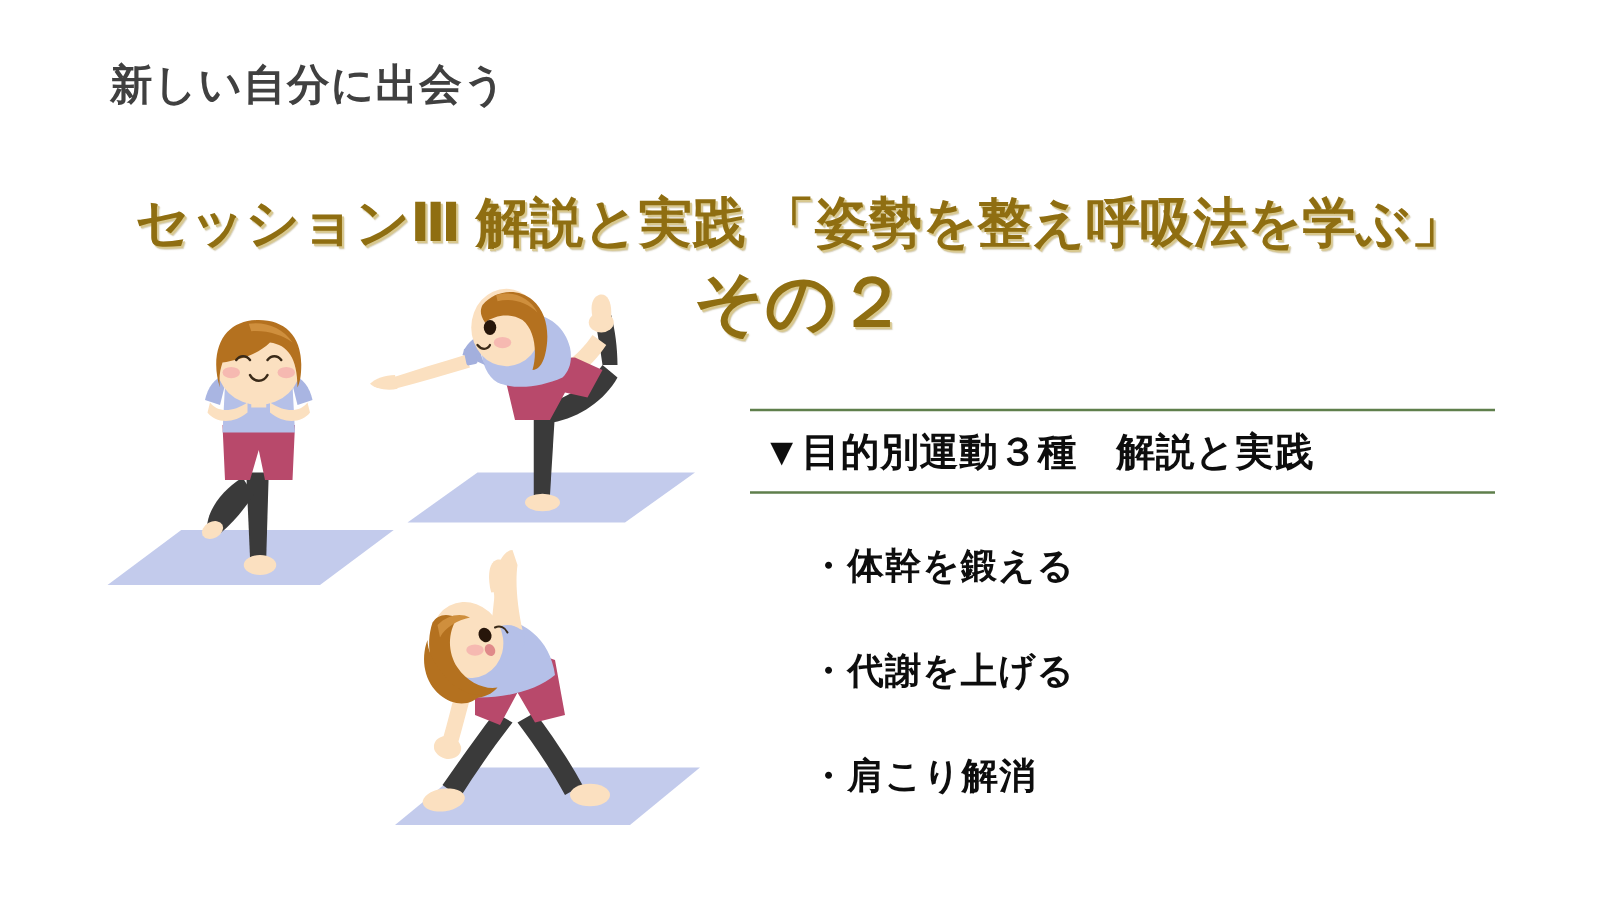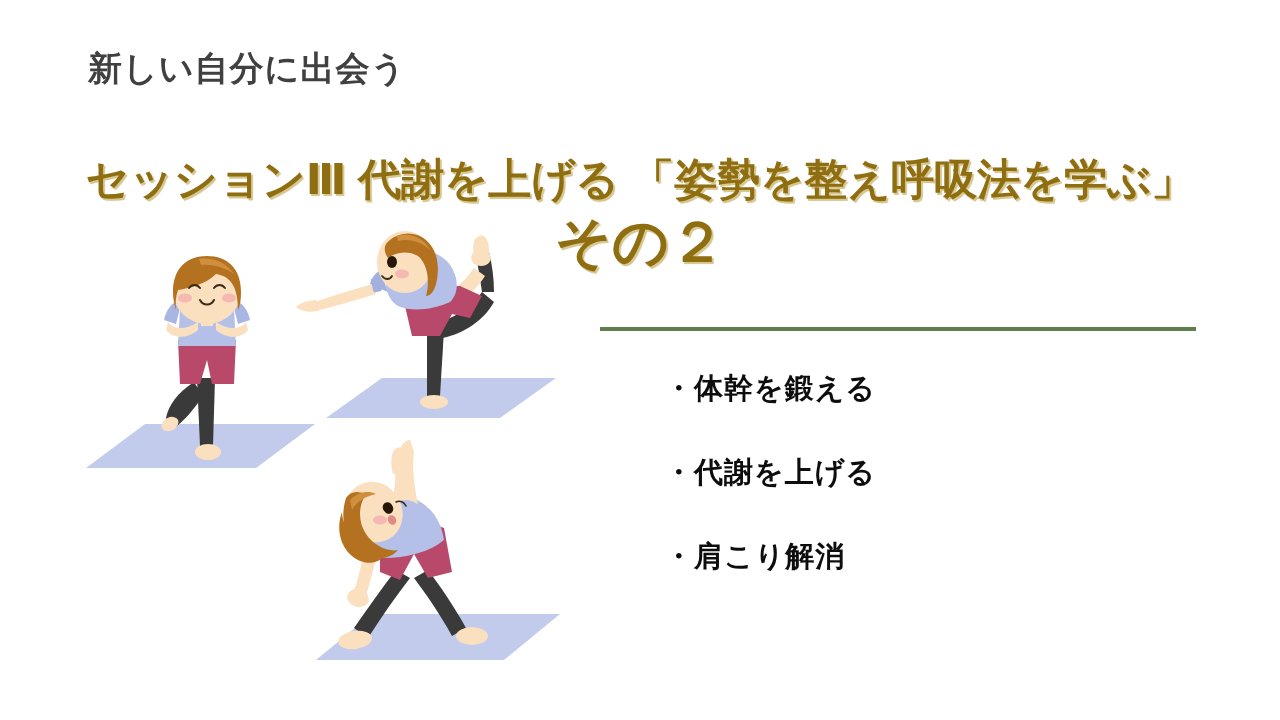--- a/index.html
+++ b/index.html
@@ -84,21 +84,21 @@
   #section-heading {
     font-size: 31px;
     font-weight: 700;
     color: #0d0d0d;
     line-height: 1.0;
     padding: 17px 0 16px 10px;
     white-space: nowrap;
     letter-spacing: 0.5px;
   }
   #bullet-list {
-    margin: 16px;
+    margin: 0;
     padding: 0;
     list-style: none;
   }
   .bullet-item {
     font-size: 29px;
     font-weight: 700;
     color: #0d0d0d;
     padding-left: 48px;
     margin-top: 44px;
     letter-spacing: 1px;
@@ -259,26 +259,27 @@
 
       <ellipse cx="392" cy="520" rx="4" ry="5" fill="#e08a8a" transform="rotate(-28 392 520)"></ellipse>
     </g>
   </svg>
 
   <div id="header-block">
     <div id="headline">新しい自分に出会う</div>
   </div>
 
   <div id="title-block">
-    <div id="title-line1" class="gold-line">セッションⅢ 代謝を上げる 「姿勢を整え呼吸法を学ぶ」</div>
+    <div id="title-line1" class="gold-line">セッションⅢ 解説と実践 「姿勢を整え呼吸法を学ぶ」</div>
     <div id="title-line2" class="gold-line">その２</div>
   </div>
 
   <div id="content-panel">
     <div class="rule"></div>
+    <div id="section-heading">▼目的別運動３種　解説と実践</div>
     <div class="rule"></div>
     <ul id="bullet-list">
       <li class="bullet-item">・体幹を鍛える</li>
       <li class="bullet-item">・代謝を上げる</li>
       <li class="bullet-item">・肩こり解消</li>
     </ul>
   </div>
 
 </div>
 

